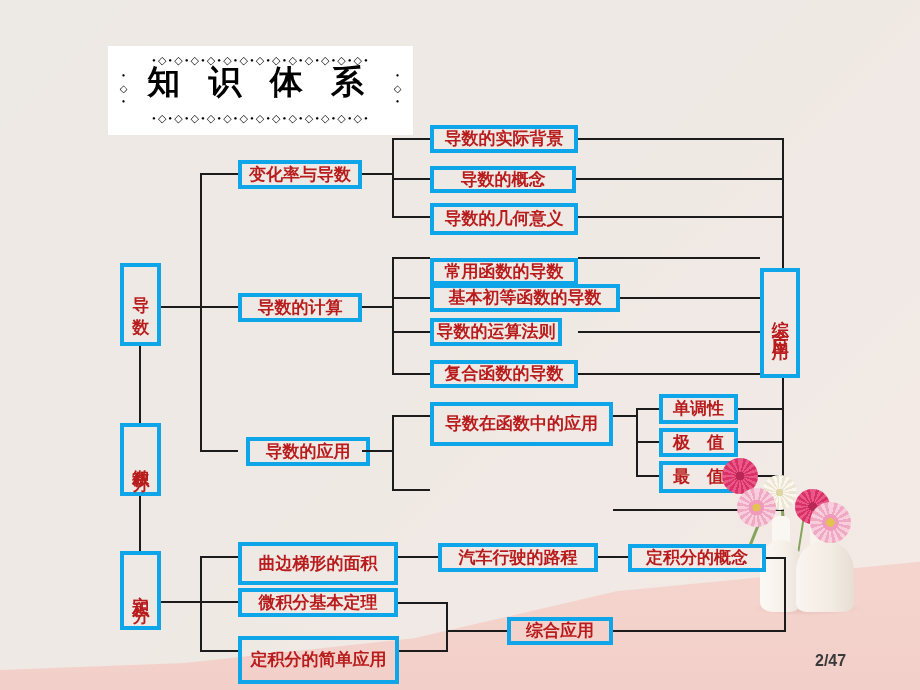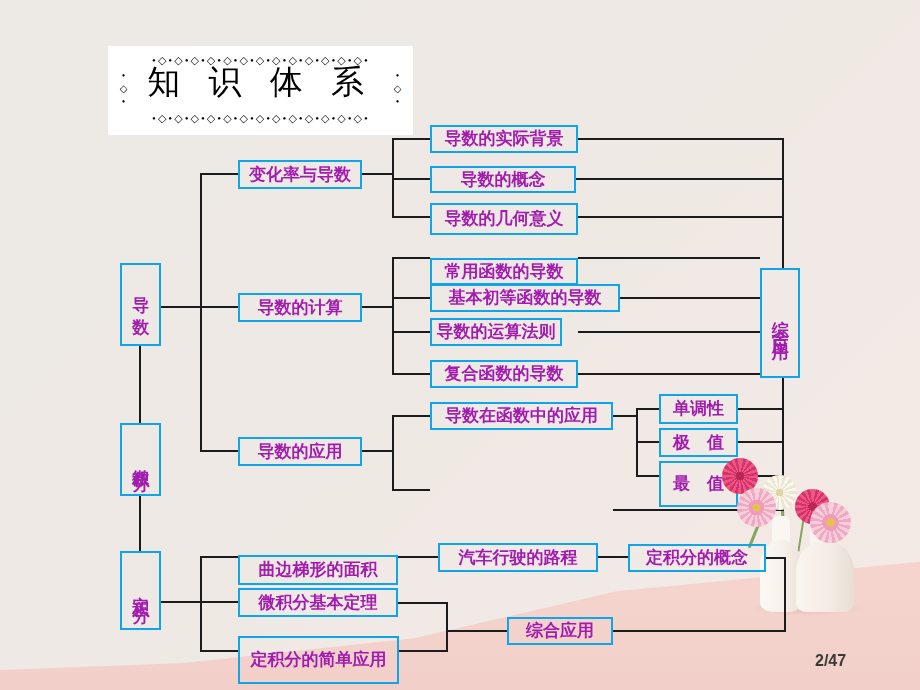--- a/index.html
+++ b/index.html
@@ -17,34 +17,34 @@
   .vase{position:absolute;z-index:2;}
   .flower{position:absolute;z-index:4;border-radius:50%;}
   .f-deep{background:radial-gradient(circle at 50% 50%,#B92756 0 17%,rgba(0,0,0,0) 18%),
                      repeating-conic-gradient(#E95887 0 11deg,#D83168 11deg 22deg);}
   .f-light{background:radial-gradient(circle at 50% 50%,#E3C24D 0 14%,#F09BBB 15% 28%,rgba(0,0,0,0) 29%),
                       repeating-conic-gradient(#F8CEDC 0 11deg,#EFA9C3 11deg 22deg);}
   .f-white{background:radial-gradient(circle at 50% 50%,#E0D5A4 0 15%,rgba(0,0,0,0) 16%),
                       repeating-conic-gradient(#FAF7EF 0 12deg,#ECE5D4 12deg 24deg);}
 
   
-  .box{position:absolute;z-index:3;border:2px solid #0ea5e9;box-sizing:border-box;
+  .box{position:absolute;z-index:3;border:4px solid #0ea5e9;box-sizing:border-box;
        display:flex;align-items:center;justify-content:center;text-align:center;
-       font-weight:bold;font-size:17px;color:#a21caf;line-height:1.25;background:transparent;}
+       font-weight:bold;font-size:17px;color:#b91c1c;line-height:1.25;background:transparent;}
   .vbox{writing-mode:vertical-lr;text-orientation:upright;}
   .ls22{letter-spacing:22px;}.ls3{letter-spacing:3px;}.ls5{letter-spacing:5px;}.ls8{letter-spacing:8px;}
   .twoline{white-space:pre-line;justify-content:flex-start;text-align:left;padding-left:7px;line-height:1.4;}
   i.h,i.v{position:absolute;z-index:3;background:#1c1c1c;display:block;}
   i.h{height:2px;} i.v{width:2px;}
   i.z5{z-index:5;}
 
   
   .title-box{position:absolute;left:108px;top:46px;width:305px;height:89px;background:#ffffff;z-index:3;}
   .title-text{position:absolute;left:0;top:14px;width:100%;text-align:center;
-              font-size:33px;font-weight:normal;color:#000;letter-spacing:10px;}
+              font-size:33px;font-weight:bold;color:#000;letter-spacing:10px;}
   .orn{position:absolute;color:#000;white-space:nowrap;overflow:hidden;}
   .orn-h{left:14px;width:278px;font-size:11px;letter-spacing:2px;text-align:center;}
   .orn-v{top:24px;height:44px;font-size:10px;writing-mode:vertical-lr;text-orientation:upright;letter-spacing:2px;}
 
   .page-num{position:absolute;left:815px;top:652px;z-index:6;
             font-family:"Liberation Sans","DejaVu Sans",sans-serif;
             font-weight:bold;font-size:16px;color:#3a3a3a;}
 </style>
 </head>
 <body>
@@ -73,21 +73,21 @@
   </div>
 
   <div class="box vbox ls22" style="left:120px;top:263px;width:41px;height:83px;">导数</div>
   <div class="box vbox ls3" style="left:120px;top:423px;width:41px;height:73px;">微积分</div>
   <div class="box vbox ls5" style="left:120px;top:551px;width:41px;height:79px;">定积分</div>
   <i class="v" style="left:139px;top:346px;height:77px;"></i>
   <i class="v" style="left:139px;top:496px;height:55px;"></i>
 
   <div class="box" style="left:238px;top:160px;width:124px;height:29px;">变化率与导数</div>
   <div class="box" style="left:238px;top:293px;width:124px;height:29px;">导数的计算</div>
-  <div class="box" style="left:238px;top:437px;width:124px;height:29px;">导数的应用</div>
+  <div class="box" style="left:246px;top:437px;width:124px;height:29px;">导数的应用</div>
 
   <i class="h" style="left:161px;top:306px;width:77px;"></i>
   <i class="v" style="left:200px;top:174px;height:278px;"></i>
   <i class="h" style="left:200px;top:173px;width:38px;"></i>
   <i class="h" style="left:200px;top:450px;width:38px;"></i>
 
   <div class="box" style="left:430px;top:125px;width:148px;height:28px;">导数的实际背景</div>
   <div class="box" style="left:430px;top:166px;width:146px;height:27px;">导数的概念</div>
   <div class="box" style="left:430px;top:203px;width:148px;height:32px;">导数的几何意义</div>
   <i class="h" style="left:362px;top:173px;width:30px;"></i>
@@ -111,40 +111,40 @@
   <i class="h" style="left:578px;top:138px;width:206px;"></i>
   <i class="h" style="left:576px;top:178px;width:208px;"></i>
   <i class="h" style="left:578px;top:216px;width:206px;"></i>
   <i class="v" style="left:782px;top:138px;height:130px;"></i>
   <i class="h" style="left:578px;top:257px;width:182px;"></i>
   <i class="h" style="left:620px;top:297px;width:140px;"></i>
   <i class="h" style="left:578px;top:331px;width:182px;"></i>
   <i class="h" style="left:578px;top:373px;width:182px;"></i>
   <i class="v" style="left:782px;top:378px;height:133px;"></i>
 
-  <div class="box" style="left:430px;top:402px;width:183px;height:28px;">导数在函数中的应用</div>
+  <div class="box" style="left:430px;top:402px;width:183px;height:44px;">导数在函数中的应用</div>
   <i class="h" style="left:362px;top:450px;width:30px;"></i>
   <i class="v" style="left:392px;top:416px;height:74px;"></i>
   <i class="h" style="left:392px;top:415px;width:38px;"></i>
   <i class="h" style="left:392px;top:489px;width:38px;"></i>
 
   <div class="box" style="left:659px;top:394px;width:79px;height:30px;">单调性</div>
   <div class="box" style="left:659px;top:428px;width:79px;height:29px;">极　值</div>
-  <div class="box" style="left:659px;top:461px;width:79px;height:46px;">最　值</div>
+  <div class="box" style="left:659px;top:461px;width:79px;height:32px;">最　值</div>
   <i class="h" style="left:613px;top:415px;width:23px;"></i>
   <i class="v" style="left:636px;top:409px;height:68px;"></i>
   <i class="h" style="left:636px;top:408px;width:23px;"></i>
   <i class="h" style="left:636px;top:441px;width:23px;"></i>
   <i class="h" style="left:636px;top:475px;width:23px;"></i>
   <i class="h" style="left:738px;top:408px;width:46px;"></i>
   <i class="h" style="left:738px;top:441px;width:46px;"></i>
   <i class="h" style="left:738px;top:475px;width:46px;"></i>
   <i class="h" style="left:613px;top:509px;width:171px;"></i>
 
-  <div class="box" style="left:238px;top:542px;width:160px;height:30px;margin-top:13px;">曲边梯形的面积</div>
+  <div class="box" style="left:238px;top:542px;width:160px;height:43px;">曲边梯形的面积</div>
   <div class="box" style="left:438px;top:543px;width:160px;height:29px;">汽车行驶的路程</div>
   <div class="box" style="left:628px;top:544px;width:138px;height:28px;">定积分的概念</div>
   <div class="box" style="left:238px;top:588px;width:160px;height:29px;">微积分基本定理</div>
   <div class="box" style="left:238px;top:636px;width:161px;height:48px;">定积分的简单应用</div>
   <div class="box" style="left:507px;top:617px;width:106px;height:28px;">综合应用</div>
 
   <i class="h" style="left:161px;top:601px;width:77px;"></i>
   <i class="v" style="left:200px;top:556px;height:96px;"></i>
   <i class="h" style="left:200px;top:556px;width:38px;"></i>
   <i class="h" style="left:200px;top:650px;width:38px;"></i>

